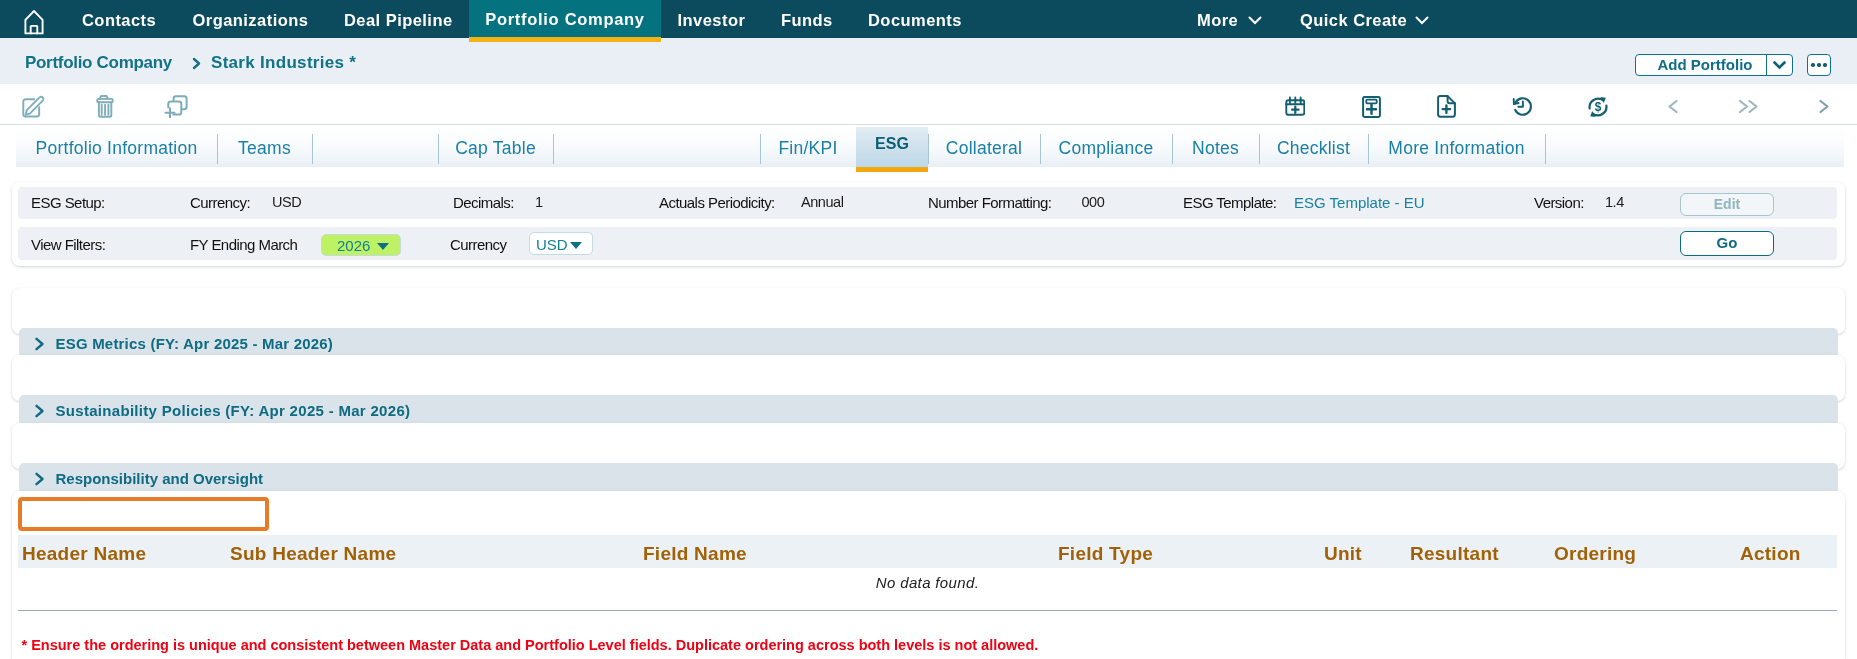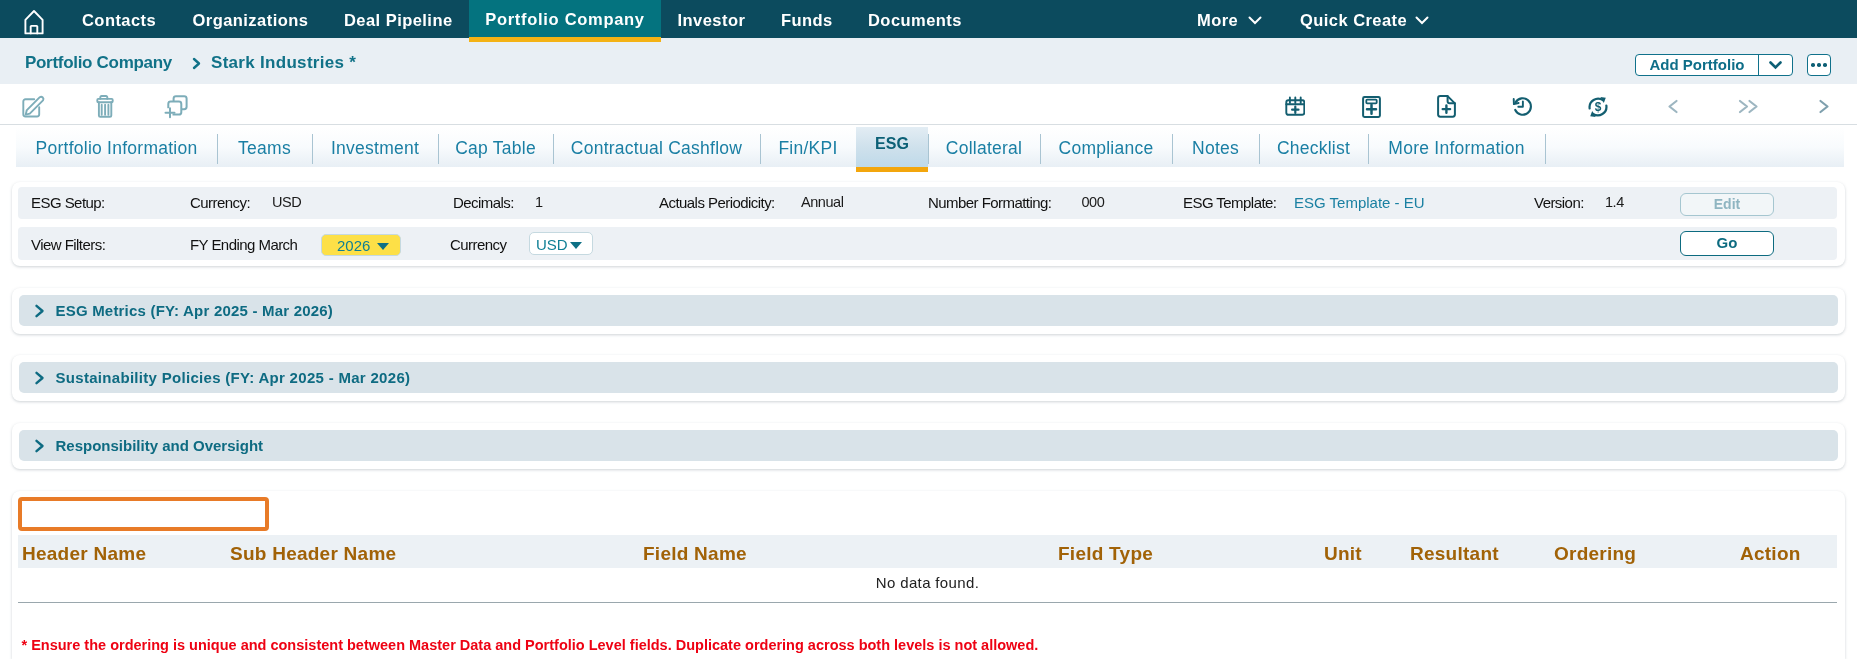--- a/index.html
+++ b/index.html
@@ -7,38 +7,38 @@
 .abs { position:absolute; }
 
 #nav { position:absolute; left:0; top:0; width:1857px; height:38px; background:#0c4b5e; }
 #nav .item { position:absolute; top:0; height:28px; line-height:40px; color:#fff; font-size:16.5px; font-weight:bold; letter-spacing:0.45px; white-space:nowrap; }
 #navactive { position:absolute; left:469px; top:0; width:192px; height:37px; background:#04737f; }
 #navactive span { display:block; text-align:center; line-height:38px; color:#fff; font-size:16.5px; font-weight:bold; letter-spacing:0.7px; }
 #navyellow { position:absolute; left:469px; top:36.5px; width:192px; height:5.5px; background:#f4b214; z-index:5; }
 
 #crumb { position:absolute; left:0; top:38px; width:1857px; height:46px; background:#e9eff4; }
 #crumb .txt { position:absolute; left:25px; top:14.5px; font-size:17px; font-weight:bold; color:#117288; letter-spacing:-0.3px; }
-#addbtn { position:absolute; left:1635px; top:16px; width:158px; height:21.5px; border:1.5px solid #10718b; border-radius:4px; background:#fff; display:flex; }
+#addbtn { position:absolute; left:1635px; top:16px; width:158px; height:21.5px; border:1.5px solid #10718b; border-radius:4px; background:#fff; display:flex;padding-left:8px; }
 #addbtn .main { width:123px; text-align:center; line-height:19px; font-size:15px; font-weight:bold; color:#0e6e88; border-right:1.5px solid #10718b; }
 #addbtn .dd { flex:1; display:flex; align-items:center; justify-content:center; }
 #dotsbtn { position:absolute; left:1806.5px; top:16px; width:24.5px; height:21.5px; border:1.5px solid #10718b; border-radius:4px; background:#fff; display:flex; align-items:center; justify-content:center; gap:2.5px; }
 #dotsbtn i { width:3.5px; height:3.5px; border-radius:50%; background:#0d5f75; }
 
 #toolbar { position:absolute; left:0; top:84px; width:1857px; height:39.5px; background:#fff; }
 #toolbar svg { position:absolute; }
 
 #tabs { position:absolute; left:0; top:123.5px; width:1857px; height:47px; border-top:1px solid #d8dee2; }
 #tabstrip { position:absolute; left:16px; top:2px; width:1828px; height:40.5px; background:linear-gradient(180deg,#ffffff 0%,#f8fbfd 50%,#e8eff5 100%); }
 .tab { position:absolute; top:0; height:40.5px; line-height:46px; text-align:center; font-size:17.5px; letter-spacing:0.25px; color:#1a7fa4; }
 .tabsep { position:absolute; top:9.5px; height:30px; width:1px; background:#a9c4d2; }
 #esgtab { position:absolute; left:856px; top:2px; width:72px; height:40.5px; background:linear-gradient(180deg,#e3edf4 0%,#cfe1ec 50%,#bed9e9 100%); line-height:34px; text-align:center; font-size:16px; font-weight:bold; color:#0c6076; }
 #esgyellow { position:absolute; left:856px; top:42.5px; width:72px; height:4.5px; background:#f3a60d; }
 
 .card { position:absolute; left:11.5px; width:1833px; background:#fff; border-radius:8px; box-shadow:0 1px 3px rgba(125,140,150,.38); }
-.gbar { position:absolute; left:7px; width:1819px; background:#d9e3e9; border-radius:5px; }
+.gbar { position:absolute; left:7px; width:1819px; background:#d9e3e9; border-radius:5px;margin-top:33px; }
 .fbar { position:absolute; left:6.5px; width:1819px; background:#edf1f5; border-radius:4px; }
 .lbl { font-weight:normal; color:#111; font-size:15px; letter-spacing:-0.55px; }
 .val2 { color:#1b1b1b; font-size:14.5px; letter-spacing:-0.45px; }
 .th { font-weight:bold; color:#a16207; font-size:19px; letter-spacing:0.25px;text-align:right; }
 .val { color:#1b1b1b; font-size:15px; }
 .sectitle { font-weight:bold; color:#0e6b82; font-size:15px; }
 </style>
 </head>
 <body>
 
@@ -150,23 +150,21 @@
     </svg>
   <svg style="left:1817px;top:15px" width="14" height="15" viewBox="0 0 14 15" fill="none" stroke="#7fa0ae" stroke-width="2.2" stroke-linecap="round" stroke-linejoin="round">
       <path d="M3.5 2l7 5.5-7 5.5"></path>
     </svg>
 </div>
 
 <div id="tabs">
   <div id="tabstrip"></div>
   <div class="tab" style="left:16px;width:201px">Portfolio Information</div>
   <div class="tab" style="left:217px;width:95px">Teams</div>
-  <div class="tab" style="left:312px;width:126px">Investment</div>
   <div class="tab" style="left:438px;width:115px">Cap Table</div>
-  <div class="tab" style="left:553px;width:207px">Contractual Cashflow</div>
   <div class="tab" style="left:760px;width:96px">Fin/KPI</div>
   <div id="esgtab">ESG</div>
   <div id="esgyellow"></div>
   <div class="tab" style="left:928px;width:112px">Collateral</div>
   <div class="tab" style="left:1040px;width:132px">Compliance</div>
   <div class="tab" style="left:1172px;width:87px">Notes</div>
   <div class="tab" style="left:1259px;width:109px">Checklist</div>
   <div class="tab" style="left:1368px;width:177px">More Information</div>
   <div class="tabsep" style="left:217px"></div>
   <div class="tabsep" style="left:312px"></div>
@@ -194,21 +192,21 @@
     <span class="abs val2" style="left:1063.5px;top:7px">000</span>
     <span class="abs lbl" style="left:1165px;top:6.5px">ESG Template:</span>
     <span class="abs val" style="left:1276px;top:6.5px;color:#1a80a2">ESG Template - EU</span>
     <span class="abs lbl" style="left:1516px;top:6.5px">Version:</span>
     <span class="abs val2" style="left:1587px;top:7px">1.4</span>
     <div class="abs" style="left:1662px;top:5.5px;width:94px;height:23px;background:#f2f6f8;border:1px solid #a5c6d0;border-radius:6px;text-align:center;line-height:21px;font-size:14px;font-weight:bold;color:#8fb5c1">Edit</div>
   </div>
   <div class="fbar" style="top:45px;height:33px">
     <span class="abs lbl" style="left:13px;top:9px">View Filters:</span>
     <span class="abs lbl" style="left:172px;top:9px">FY Ending March</span>
-    <div class="abs" style="left:303px;top:7px;width:80px;height:22px;background:#fde047;border:1px solid #c5d9e0;border-radius:5px;">
+    <div class="abs" style="left:303px;top:7px;width:80px;height:22px;background:#bef264;border:1px solid #c5d9e0;border-radius:5px;">
       <span class="abs" style="left:15px;top:2px;font-size:15px;color:#0f7f95">2026</span>
       <svg class="abs" style="left:54px;top:7px" width="14" height="9" viewBox="0 0 14 9">
           <path d="M1 1h12L7 8z" fill="#0e7085"></path>
         </svg>
     </div>
     <span class="abs lbl" style="left:432px;top:9px">Currency</span>
     <div class="abs" style="left:511px;top:5px;width:64px;height:23px;background:#fff;border:1px solid #c5d9e0;border-radius:5px;">
       <span class="abs" style="left:6px;top:3px;font-size:15px;color:#0f7f95">USD</span>
       <svg class="abs" style="left:39px;top:8px" width="14" height="9" viewBox="0 0 14 9">
           <path d="M1 1h12L7 8z" fill="#0e7085"></path>
@@ -248,15 +246,15 @@
   <div class="fbar" style="top:44px;height:33px;background:#ecf1f5;border-radius:0">
     <span class="abs th" style="left:4px;top:8px">Header Name</span>
     <span class="abs th" style="left:212px;top:8px">Sub Header Name</span>
     <span class="abs th" style="left:625px;top:8px">Field Name</span>
     <span class="abs th" style="left:1040px;top:8px">Field Type</span>
     <span class="abs th" style="left:1306px;top:8px">Unit</span>
     <span class="abs th" style="left:1392px;top:8px">Resultant</span>
     <span class="abs th" style="left:1536px;top:8px">Ordering</span>
     <span class="abs th" style="left:1722px;top:8px">Action</span>
   </div>
-  <div class="abs" style="left:6.5px;top:77px;width:1819px;height:35px;border-bottom:1px solid #9aa7ad;text-align:center;font-size:15px;letter-spacing:0.35px;color:#222;line-height:30px">No data found.</div>
+  <div class="abs" style="left:6.5px;top:77px;width:1819px;height:43px;border-bottom:1px solid #9aa7ad;text-align:center;font-style:italic;font-size:15px;letter-spacing:0.35px;color:#222;line-height:30px">No data found.</div>
   <div class="abs" style="left:10px;top:146px;font-size:14.5px;font-weight:bold;color:#ee0213">* Ensure the ordering is unique and consistent between Master Data and Portfolio Level fields. Duplicate ordering across both levels is not allowed.</div>
 </div>
 
 </body></html>

